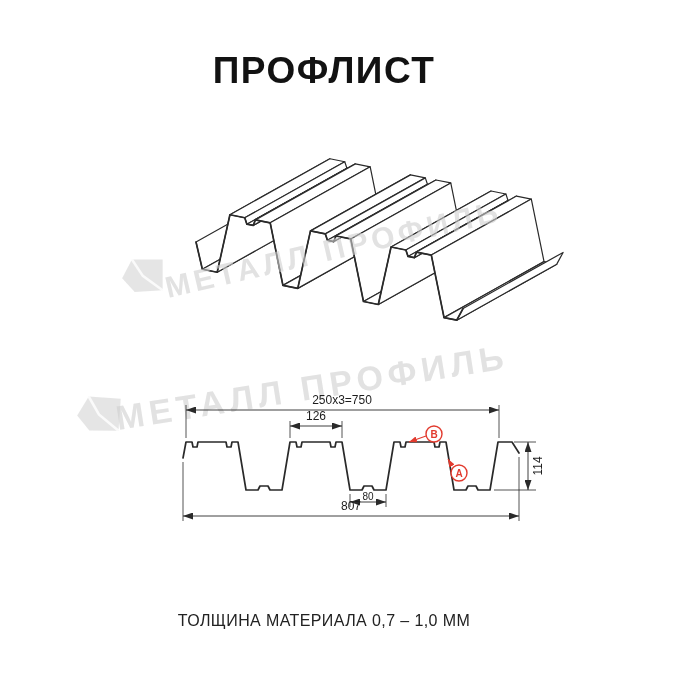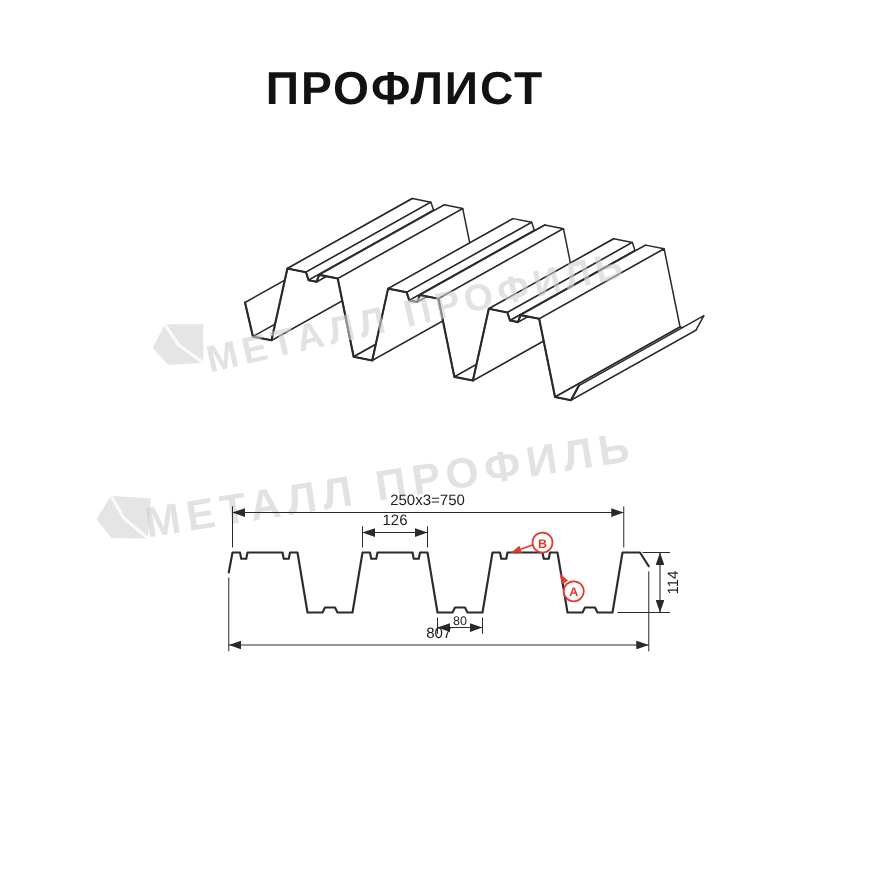--- a/index.html
+++ b/index.html
@@ -144,13 +144,14 @@
       </g>
 
       <g>
         <line class="leader" x1="452" y1="466" x2="448" y2="459" marker-end="url(#arrRed)" stroke="#e23a2e"></line>
         <circle class="callout" cx="459" cy="473" r="8" stroke="#e23a2e"></circle>
         <text class="callout-text" x="459" y="477" fill="#e23a2e">А</text>
       </g>
     </g>
   </svg>
 
+  <div class="footer">ТОЛЩИНА МАТЕРИАЛА 0,7 – 1,0 ММ</div>
 </div>
 
 </body></html>

